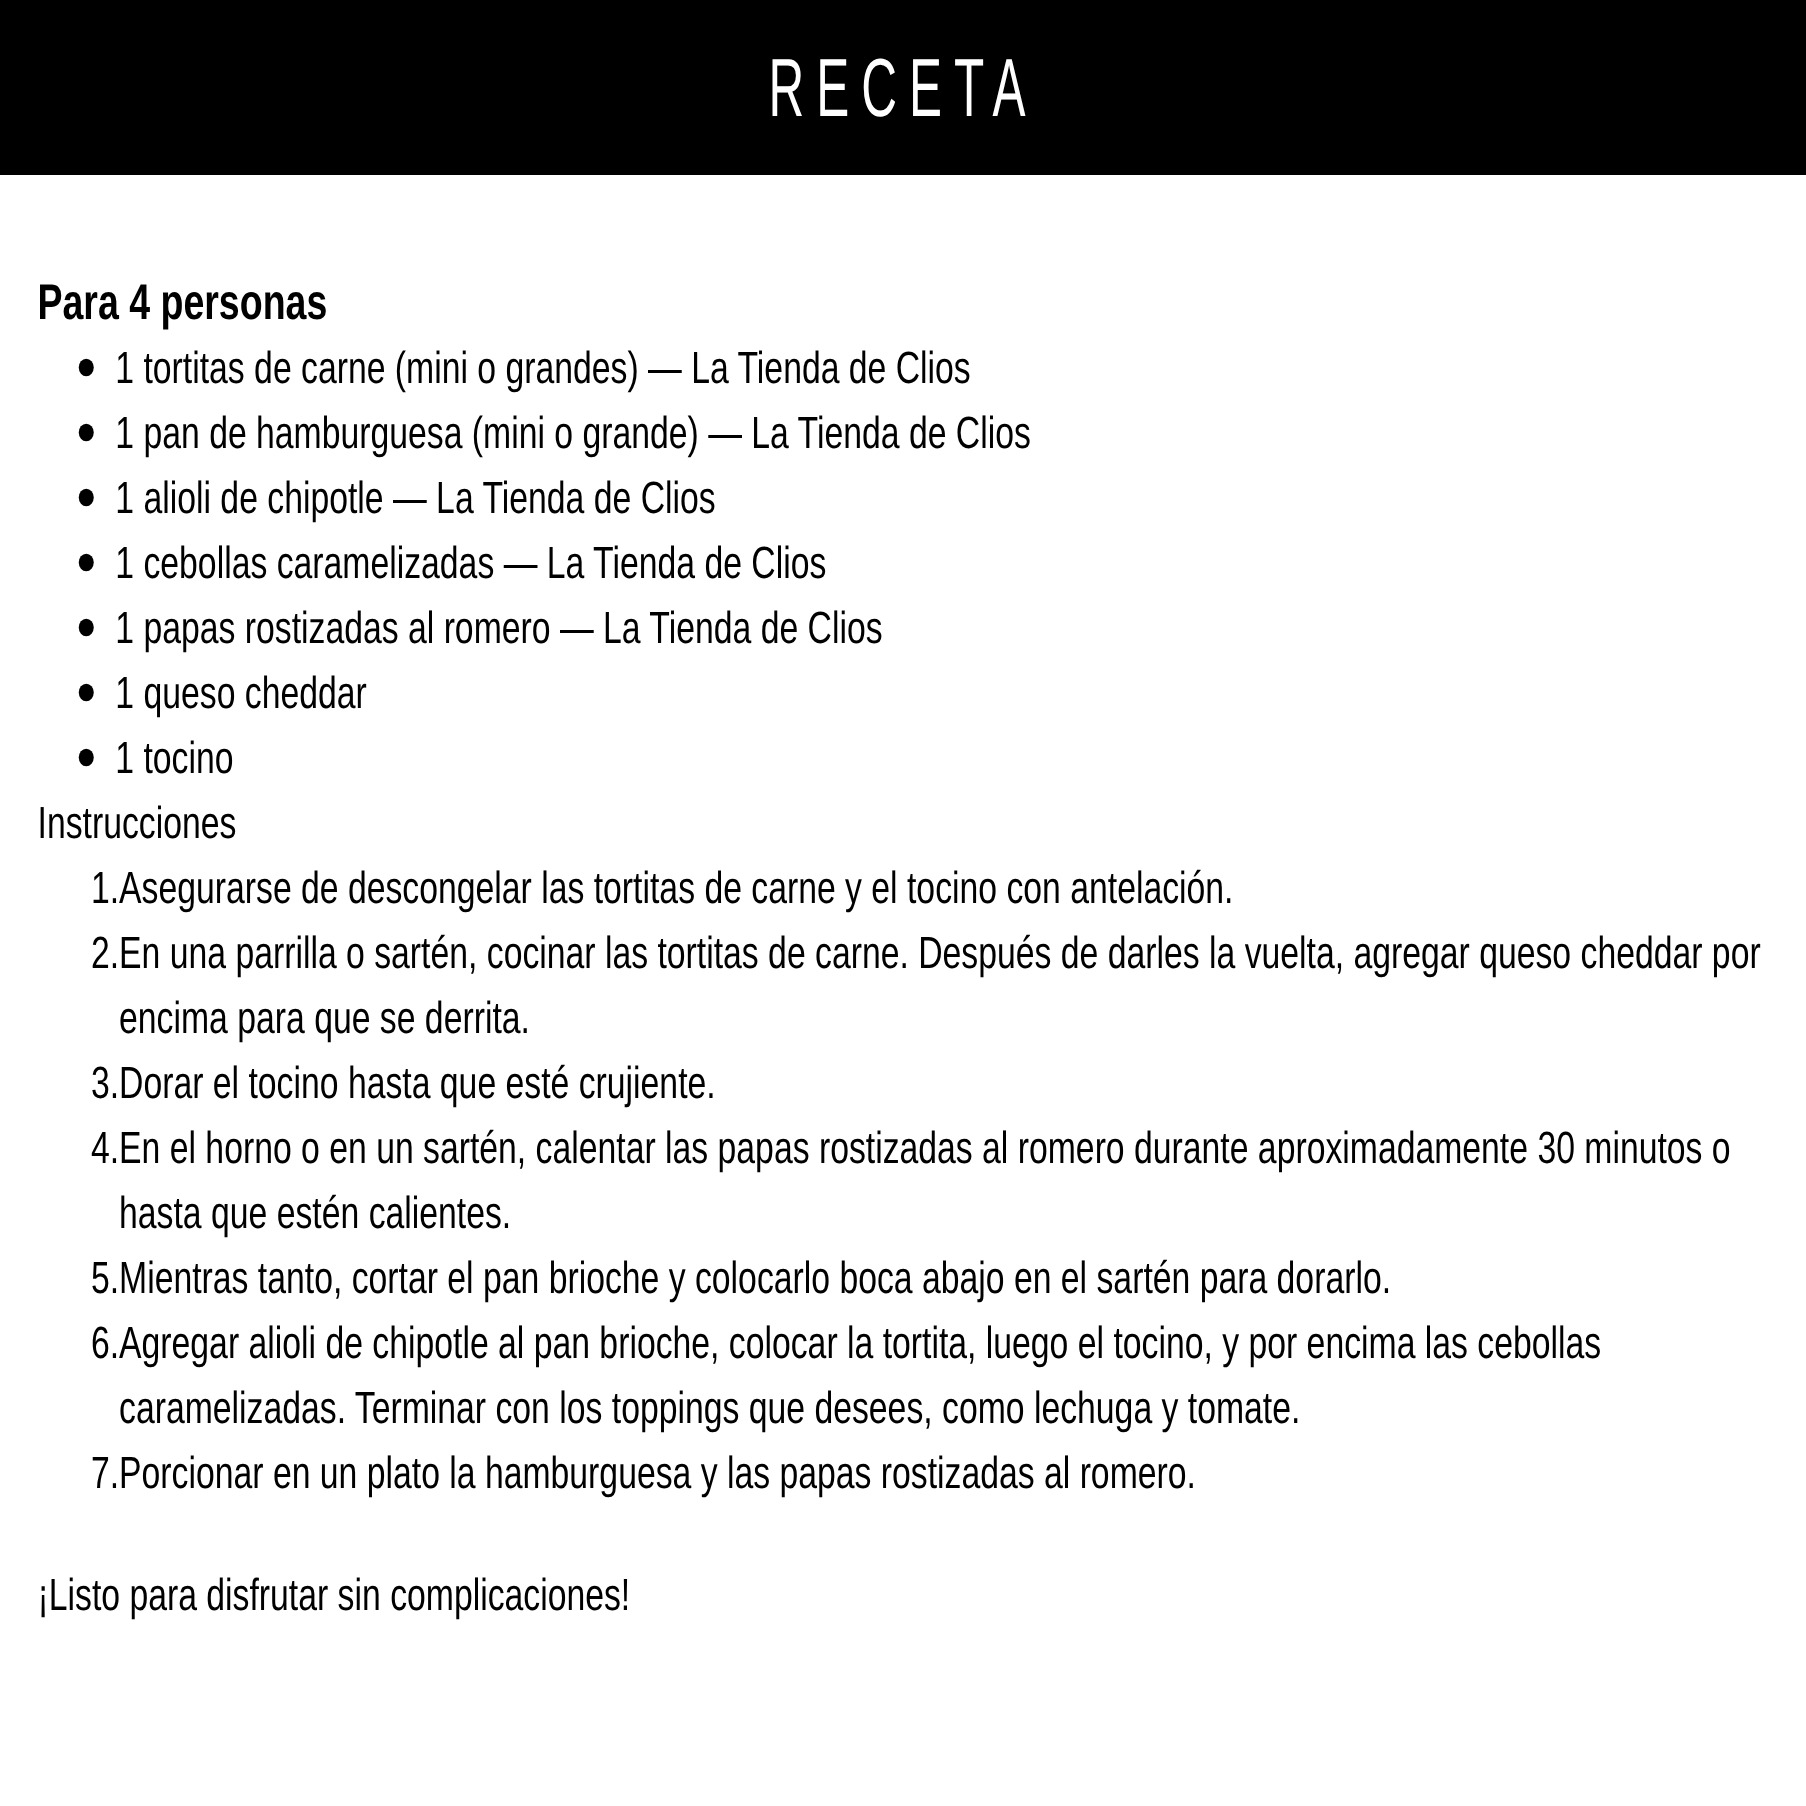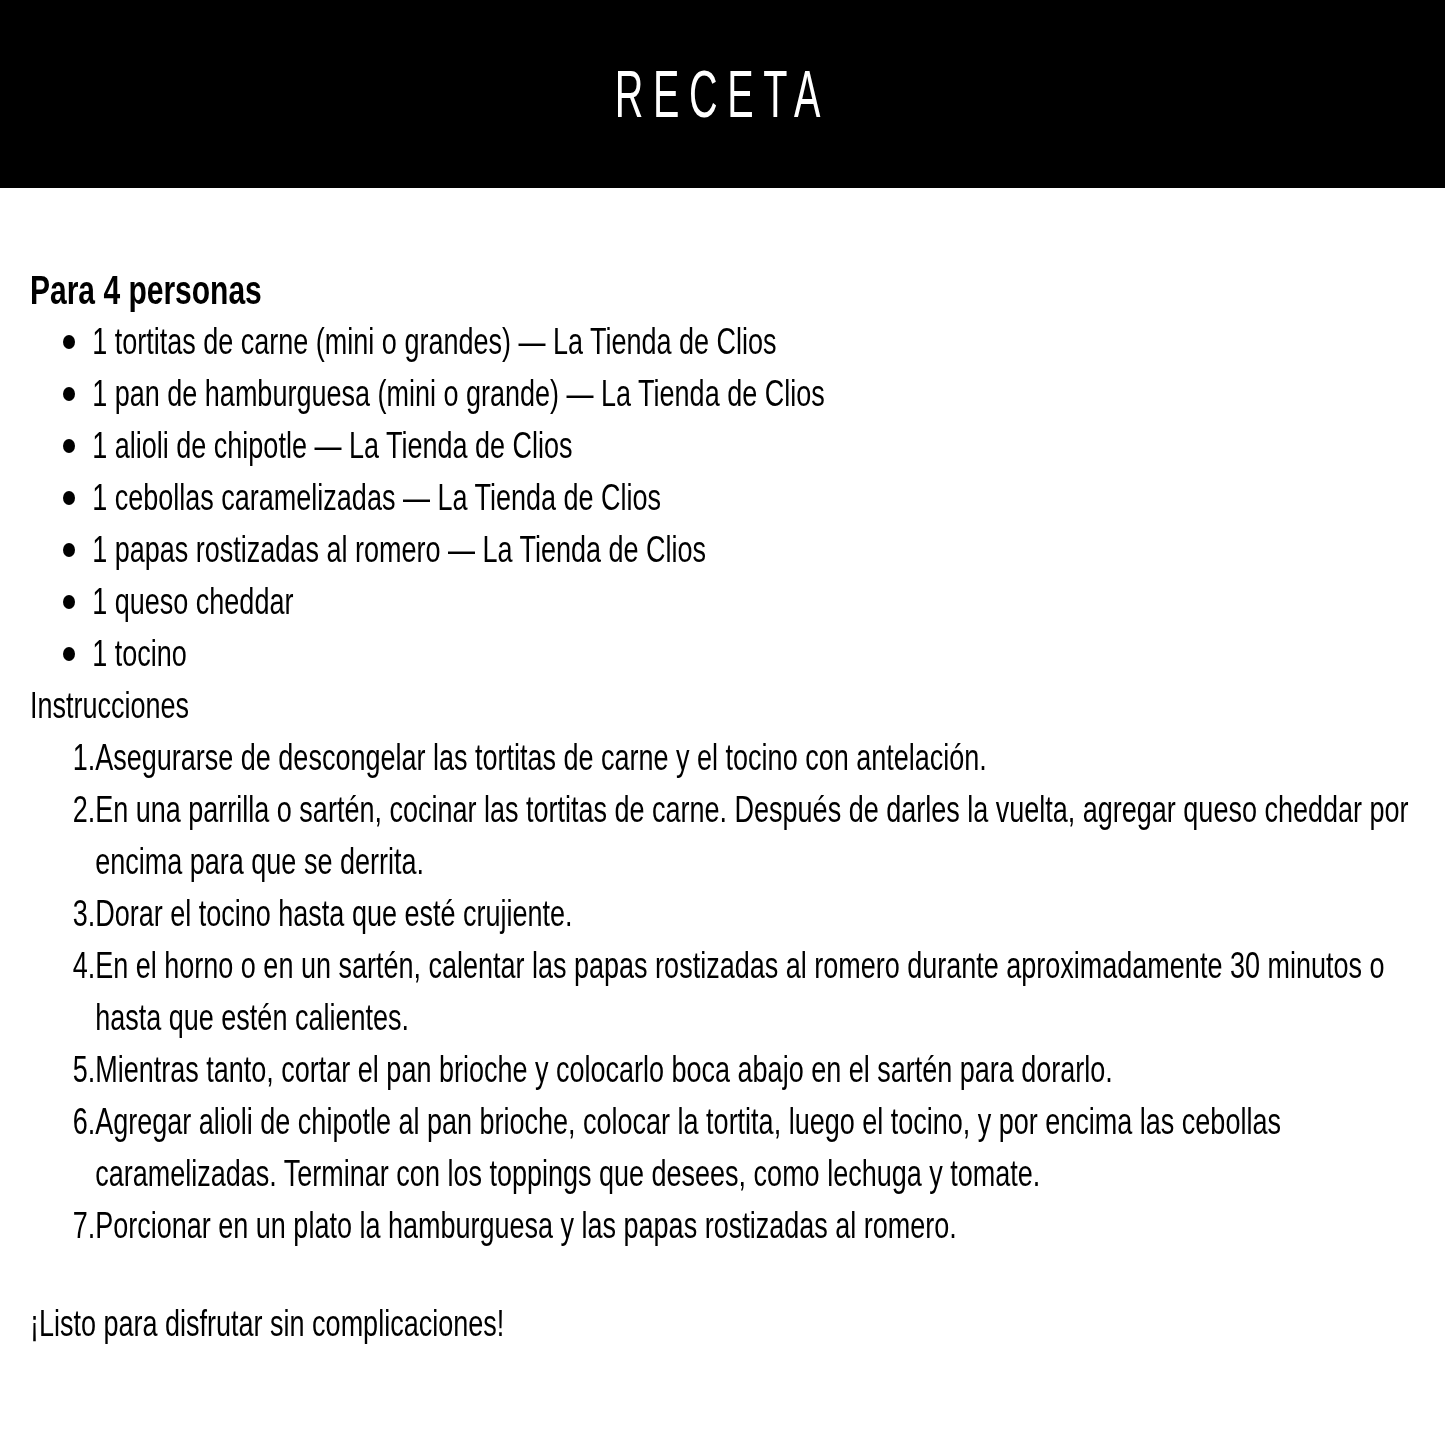--- a/index.html
+++ b/index.html
@@ -6,21 +6,21 @@
   html, body {
     width: 1445px; height: 1445px;
     background: #ffffff;
     font-family: "Liberation Sans", sans-serif;
     color: #000000;
     overflow: hidden;
   }
   .page { width: 1445px; height: 1445px; overflow: hidden; background: #ffffff; }
 
   .header {
-    width: 1445px; height: 188px;
+    width: 1445px; height: 140px;
     background: #000000;
     display: flex; align-items: center; justify-content: center;
   }
   .header h1 {
     color: #ffffff;
     font-size: 66px;
     font-weight: normal;
     letter-spacing: 16px;
     white-space: nowrap;
     transform: scaleX(0.60);

